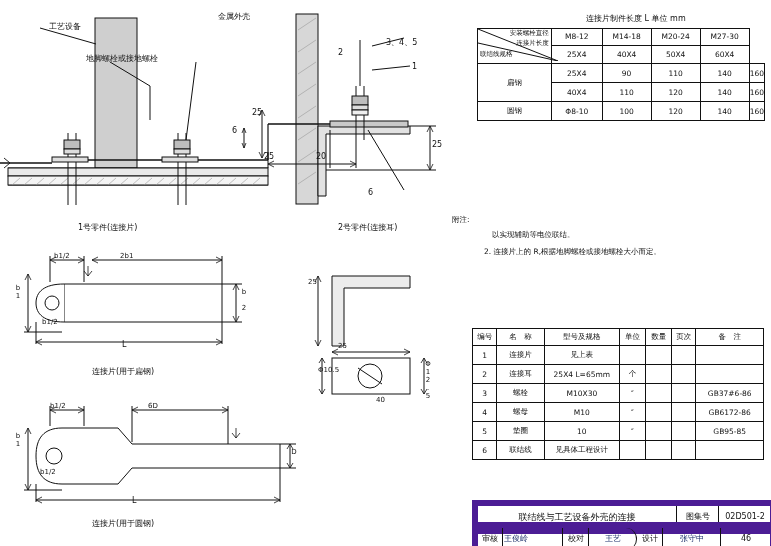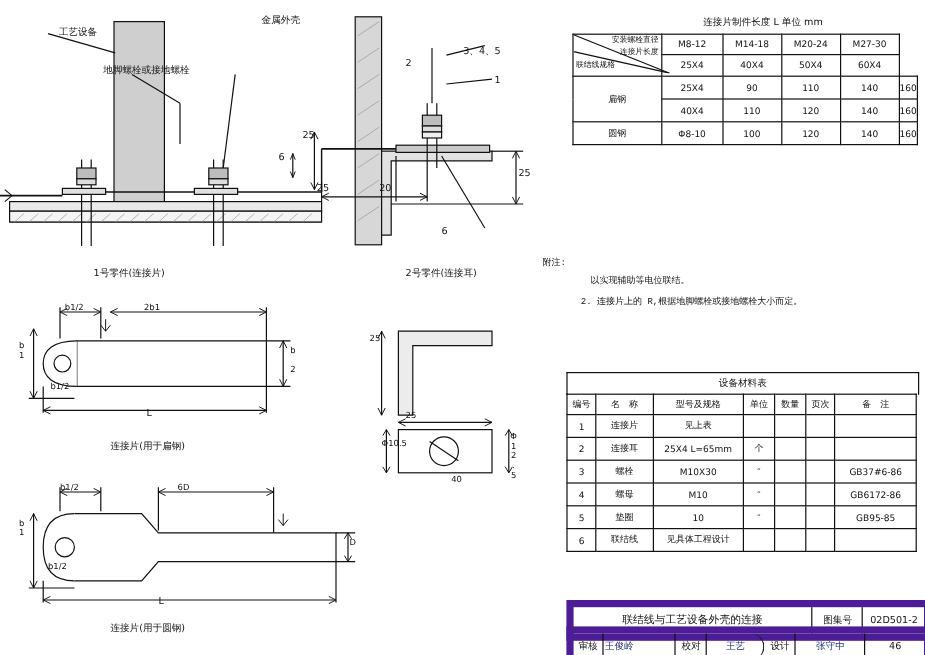--- a/index.html
+++ b/index.html
@@ -5,21 +5,21 @@
   html,body{margin:0;padding:0;background:#ffffff;}
   body{width:771px;height:546px;position:relative;font-family:"DejaVu Sans","Liberation Sans",sans-serif;color:#111;overflow:hidden;}
   .sheet{position:absolute;left:0;top:0;width:771px;height:546px;}
   .abs{position:absolute;}
   .lbl{position:absolute;font-size:8px;line-height:9px;white-space:nowrap;color:#111;}
   .lbl.sm{font-size:7px;line-height:8px;}
   svg{display:block;}
   table{border-collapse:collapse;}
   .tbl td,.tbl th{border:1px solid #111;font-size:7.5px;text-align:center;padding:0;color:#111;font-weight:normal;}
   .tbl{position:absolute;}
-  .note{position:absolute;font-size:7.5px;line-height:12px;white-space:nowrap;font-family:Liberation Mono, monospace;}
+  .note{position:absolute;font-size:7.5px;line-height:12px;white-space:nowrap;}
   .title-box{position:absolute;border:6px solid #4c1d95;}
   .cap{position:absolute;font-size:8px;white-space:nowrap;}
   .vert{writing-mode:vertical-rl;text-orientation:upright;}
 </style>
 </head>
 <body>
 
 <div class="sheet">
 
   <svg class="abs" style="left:0px;top:0px;" width="450" height="215">
@@ -299,23 +299,20 @@
       <td>140</td>
       <td>160</td>
     </tr>
   </tbody>
     </table>
 
   <div class="note" style="left:452px;top:214px;">附注:</div>
   <div class="note" style="left:492px;top:229px;">以实现辅助等电位联结。</div>
   <div class="note" style="left:484px;top:246px;">2. 连接片上的 R,根据地脚螺栓或接地螺栓大小而定。</div>
 
-  <div class="abs" style="left:472px;top:310px;width:292px;height:18px;border:1px solid #111;border-bottom:none;">
-    <div style="text-align:center;font-size:8px;line-height:18px;">设备材料表</div>
-  </div>
   <table class="tbl" style="left:472px;top:328px;width:292px;padding-left:25px;">
     <tbody>
         <tr>
       <td style="width:24px;height:16px;">编号</td>
       <td style="width:48px;">名　称</td>
       <td style="width:76px;">型号及规格</td>
       <td style="width:26px;">单位</td>
       <td style="width:26px;">数量</td>
       <td style="width:24px;">页次</td>
       <td style="width:68px;">备　注</td>

